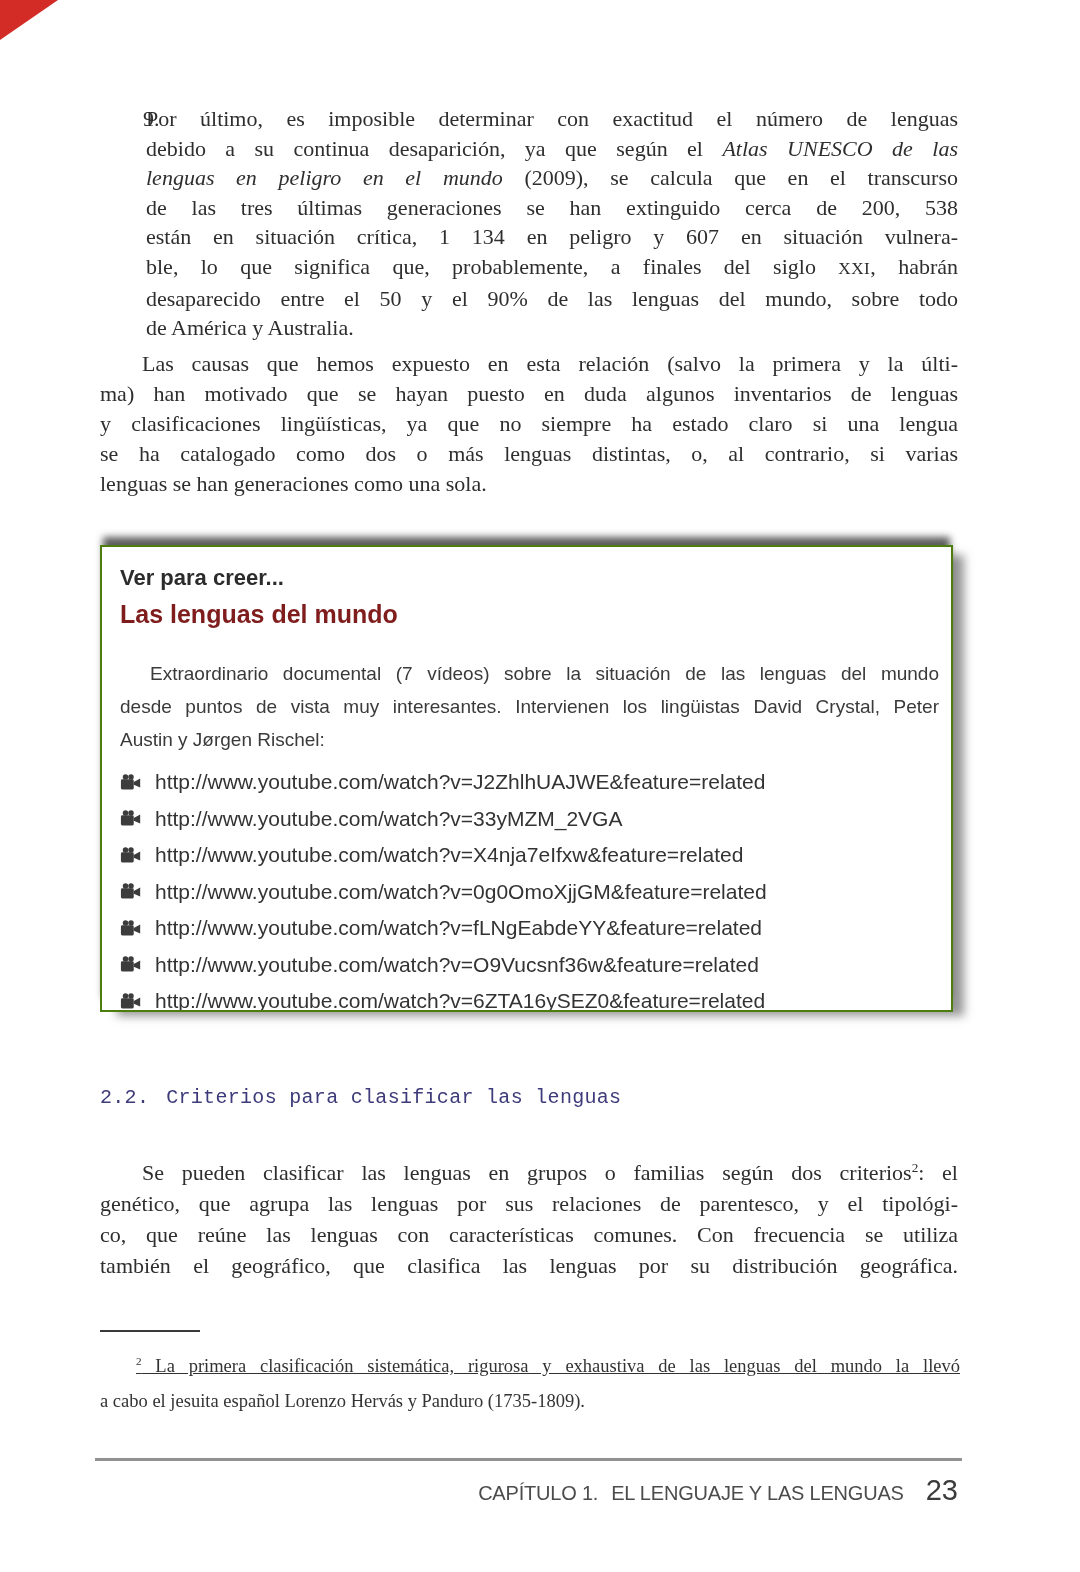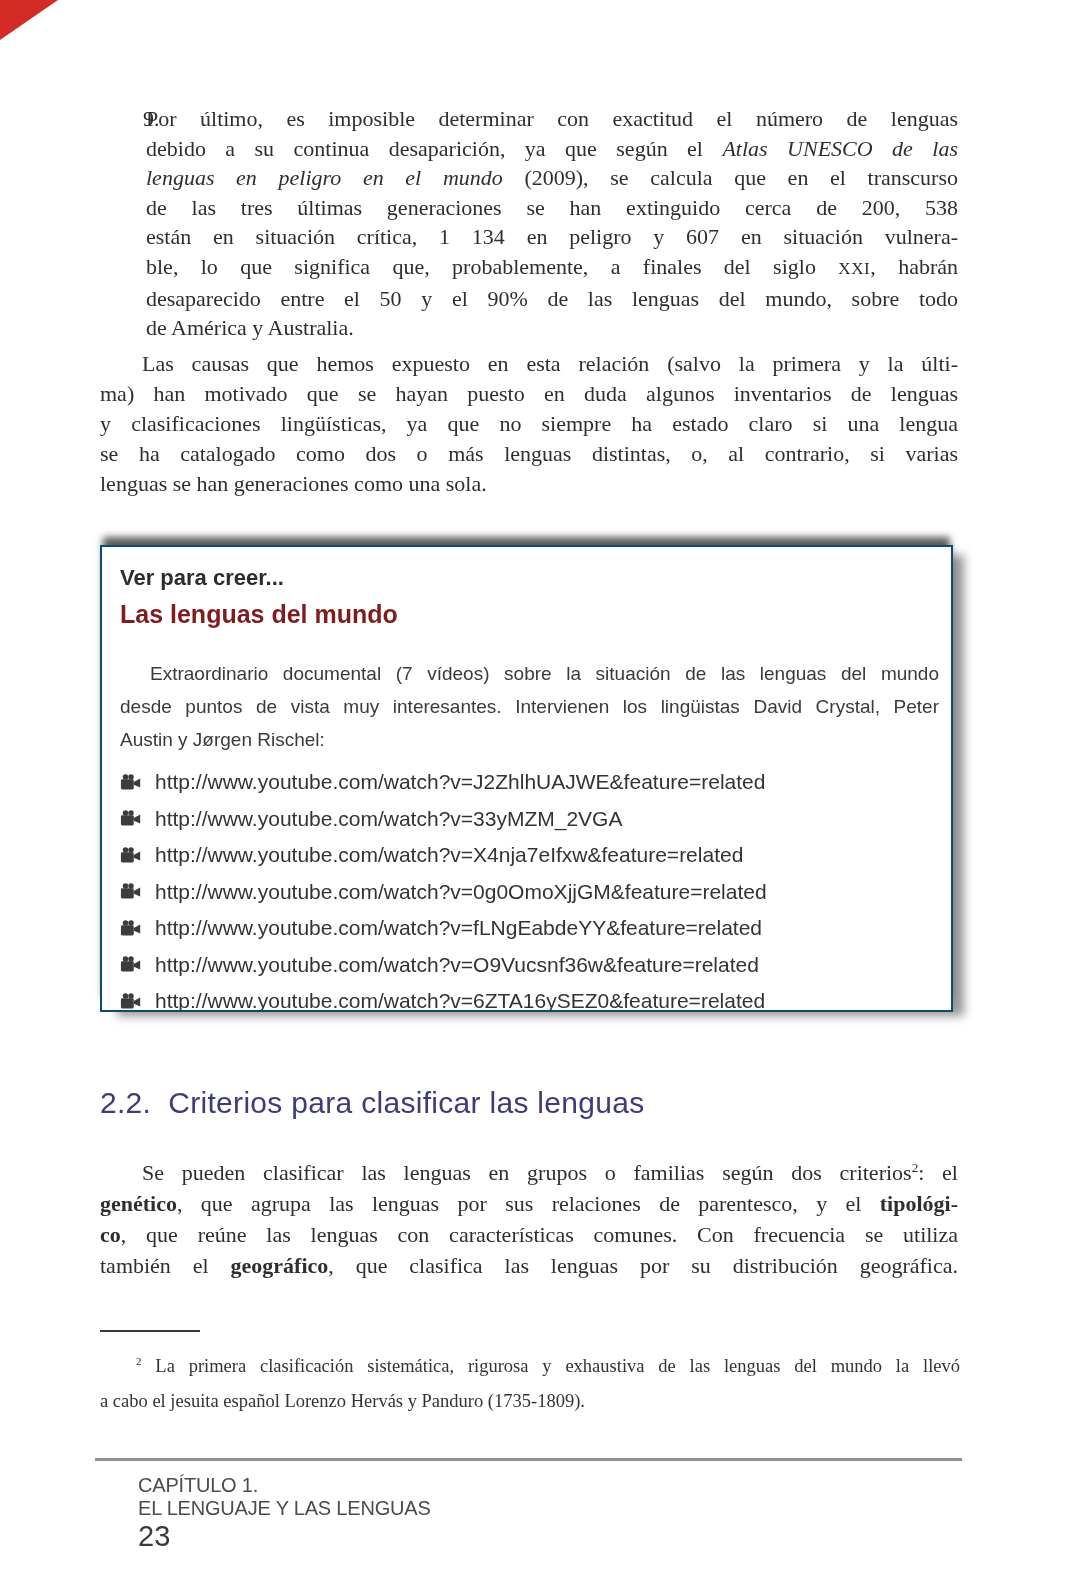--- a/index.html
+++ b/index.html
@@ -15,72 +15,72 @@
   .corner-mark{
     position:absolute;top:0;left:0;width:0;height:0;
     border-top:40px solid #d32b25;
     border-right:58px solid transparent;
   }
   
   .line{display:block;text-align:justify;text-align-last:justify;}
   .line.last{text-align-last:left;}
   .line.indent{text-indent:42px;}
   .r-i{font-style:italic;}
-  .r-b{font-weight:bold;}
+  .r-b{font-weight:normal;}
   .r-sc{font-size:0.78em;letter-spacing:0.5px;}
   .r-sup{font-size:0.6em;vertical-align:super;font-weight:inherit;}
 
   
   .item9{position:absolute;left:100px;top:104px;width:858px;font-size:22px;line-height:29.6px;}
   .item9 .num{position:absolute;left:43px;top:0;}
   .item9 .itext{margin-left:46px;}
 
   
   .para-causas{position:absolute;left:100px;top:349px;width:858px;font-size:22px;line-height:30px;}
 
   
   .callout{
     position:absolute;left:100px;top:545px;width:853px;height:467px;
     box-sizing:border-box;background:#ffffff;
-    border:2px solid #0c4a6e;
+    border:2px solid #4d7c0f;
     padding:18px 12px 8px 18px;
     overflow:hidden;
     font-family:"Liberation Sans", sans-serif;color:#333333;
     box-shadow:0 -11px 7px -3px rgba(75,75,75,0.9), 14px 7px 9px -3px rgba(95,95,95,0.65);
   }
   .callout .kicker{font-size:22px;font-weight:bold;line-height:26px;color:#2c2c2c;}
   .callout .ctitle{font-size:25px;font-weight:bold;line-height:30px;margin-top:8px;color:#7f1d1d;}
   .callout .intro{margin-top:28px;font-size:19px;line-height:33px;color:#3a3a3a;}
   .callout .intro .line.indent{text-indent:30px;}
   .links{margin-top:8px;}
   .link-row{display:flex;align-items:center;height:36.5px;font-size:21px;color:#333333;}
   .cam-icon{width:22px;height:19px;margin-right:13px;flex:0 0 auto;display:inline-block;}
 
   
   .section-heading{
     position:absolute;left:100px;top:1086px;width:858px;
-    font-family:Liberation Sans, sans-serif;
-    font-size:30px;color:#3d3b79;letter-spacing:0.3px;font-weight:400;
+    font-family:Liberation Mono, monospace;
+    font-size:20px;color:#3d3b79;letter-spacing:0.3px;font-weight:400;
   }
   .section-heading .snum{margin-right:17px;}
 
   
   .para-criterios{position:absolute;left:100px;top:1152px;width:858px;font-size:22px;line-height:31px;}
 
   
   .footnote-rule{position:absolute;left:100px;top:1330px;width:100px;height:2px;background:#3a3a3a;}
   .footnote{position:absolute;left:100px;top:1344px;width:860px;font-size:18.5px;line-height:35px;color:#333333;}
-  .footnote .line.indent{text-indent:36px;}
+  .footnote .line.indent{text-indent:36px;text-decoration:underline;}
 
   
   .footer-rule{position:absolute;left:95px;top:1458px;width:867px;height:3px;background:#919191;}
   .footer{
-    position:absolute;left:116px;top:1474px;width:858px;
+    position:absolute;left:100px;top:1474px;width:858px;
     display:flex;justify-content:flex-end;align-items:baseline;
-    font-family:"Liberation Sans", sans-serif;color:#4c4c4c;font-size:20px;letter-spacing:-0.2px;flex-direction:column;
+    font-family:"Liberation Sans", sans-serif;color:#4c4c4c;font-size:20px;letter-spacing:-0.2px;
   }
   .footer .f-title{margin-left:13px;}
   .footer .f-page{margin-left:22px;font-size:29px;color:#3b3b3b;letter-spacing:0;}
 </style>
 </head>
 <body>
 
 <div class="page">
 
   <div class="corner-mark"></div>

